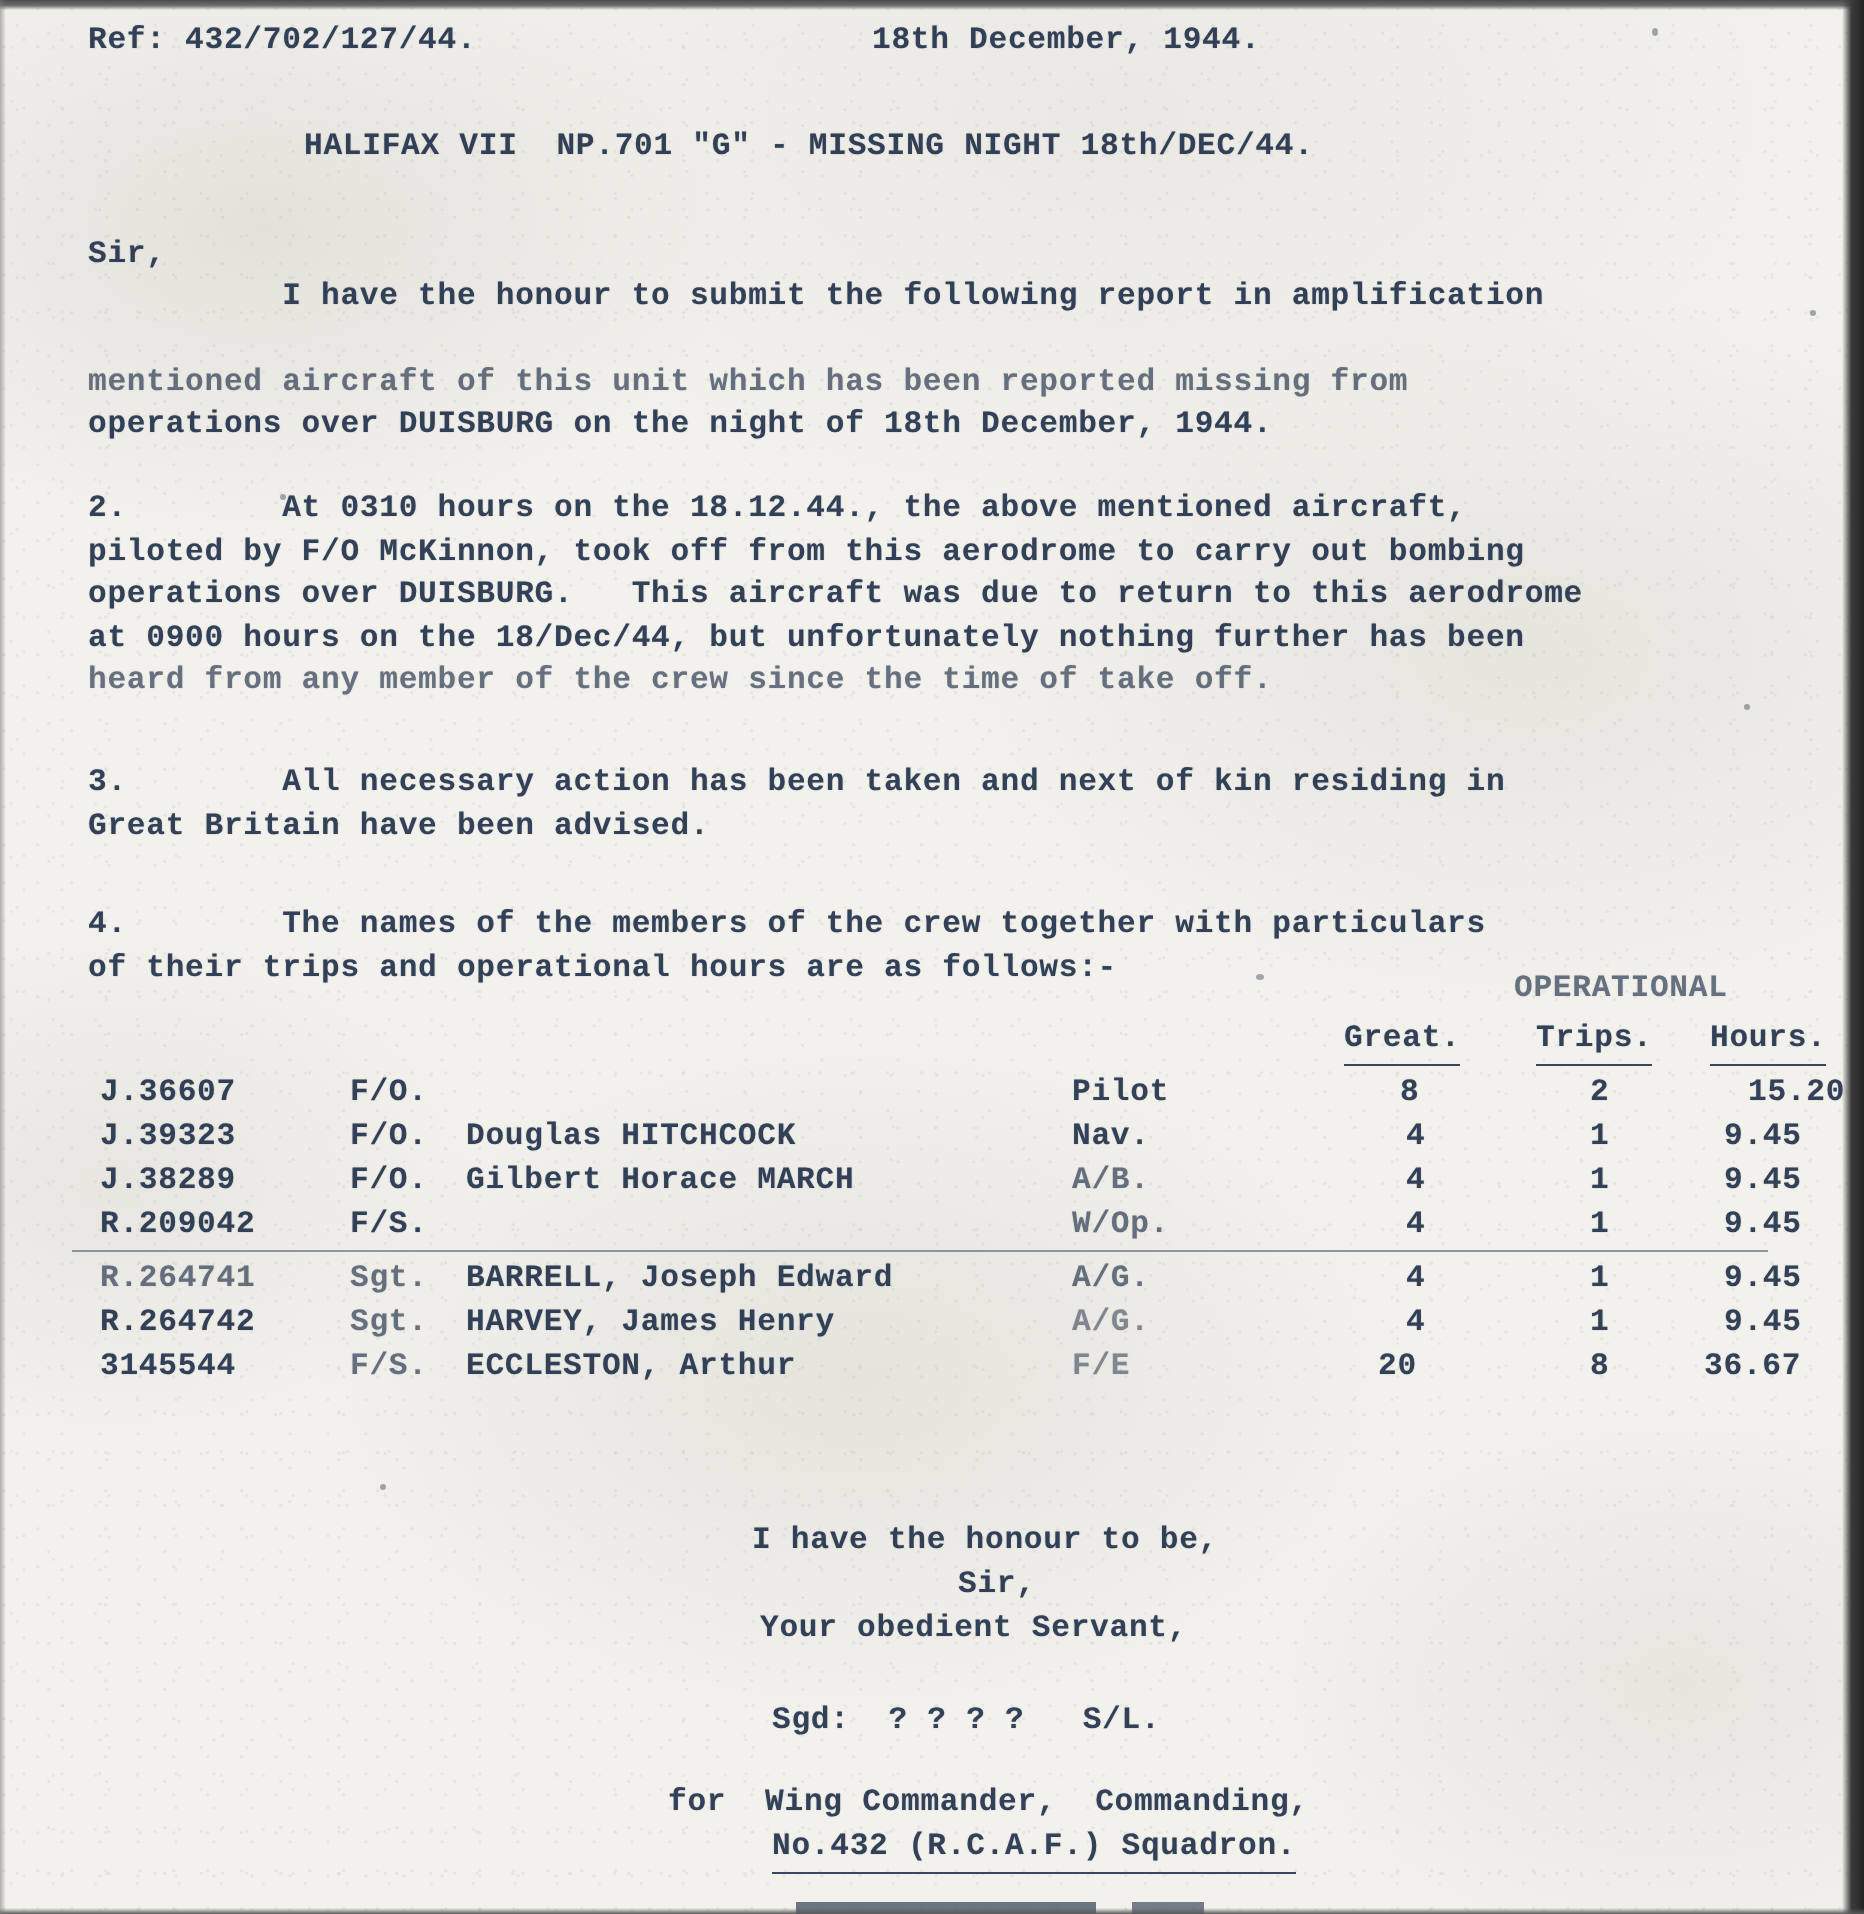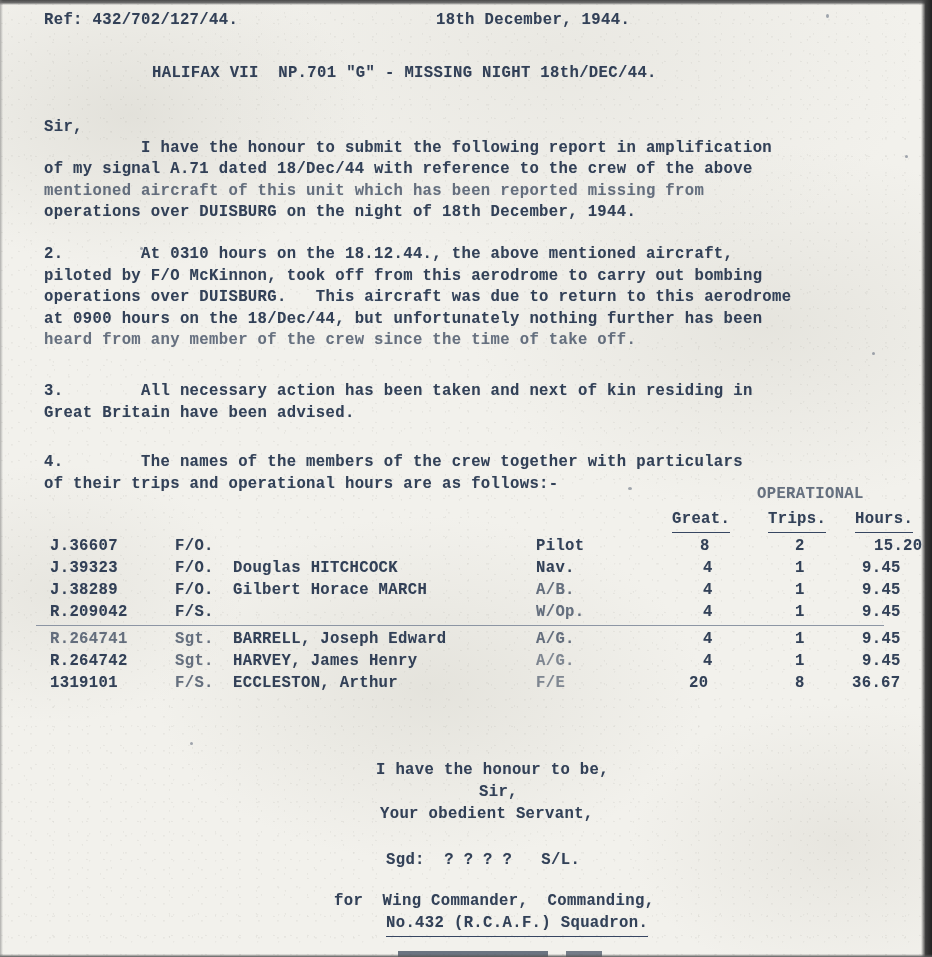--- a/index.html
+++ b/index.html
@@ -126,21 +126,20 @@
   <div id="content">
 
     <div class="ln strong" style="left:44px; top:10px;">Ref: 432/702/127/44.</div>
     <div class="ln strong" style="left:436px; top:10px;">18th December, 1944.</div>
 
     <div class="ln strong" style="left:152px; top:63px;">HALIFAX VII  NP.701 "G" - MISSING NIGHT 18th/DEC/44.</div>
 
     <div class="ln strong" style="left:44px; top:117px;">Sir,</div>
 
     <div class="ln strong" style="left:44px; top:138px;">          I have the honour to submit the following report in amplification</div>
-    <div class="ln strong" style="left:44px; top:159px;">of my signal A.71 dated 18/Dec/44 with reference to the crew of the above</div>
     <div class="ln faded" style="left:44px; top:181px;">mentioned aircraft of this unit which has been reported missing from</div>
     <div class="ln strong" style="left:44px; top:202px;">operations over DUISBURG on the night of 18th December, 1944.</div>
 
     <div class="ln strong" style="left:44px; top:244px;">2.</div>
     <div class="ln strong" style="left:44px; top:244px;">          At 0310 hours on the 18.12.44., the above mentioned aircraft,</div>
     <div class="ln strong" style="left:44px; top:266px;">piloted by F/O McKinnon, took off from this aerodrome to carry out bombing</div>
     <div class="ln strong" style="left:44px; top:287px;">operations over DUISBURG.   This aircraft was due to return to this aerodrome</div>
     <div class="ln strong" style="left:44px; top:309px;">at 0900 hours on the 18/Dec/44, but unfortunately nothing further has been</div>
     <div class="ln faded" style="left:44px; top:330px;">heard from any member of the crew since the time of take off.</div>
 
@@ -197,21 +196,21 @@
     <div class="ln strong" style="left:862px; top:629px;">9.45</div>
 
     <div class="ln strong" style="left:50px; top:651px;">R.264742</div>
     <div class="ln faded" style="left:175px; top:651px;">Sgt.</div>
     <div class="ln strong" style="left:233px; top:651px;">HARVEY, James Henry</div>
     <div class="ln faded-2" style="left:536px; top:651px;">A/G.</div>
     <div class="ln strong" style="left:703px; top:651px;">4</div>
     <div class="ln strong" style="left:795px; top:651px;">1</div>
     <div class="ln strong" style="left:862px; top:651px;">9.45</div>
 
-    <div class="ln strong" style="left:50px; top:673px;">1319101</div>
+    <div class="ln strong" style="left:50px; top:673px;">3145544</div>
     <div class="ln faded" style="left:175px; top:673px;">F/S.</div>
     <div class="ln strong" style="left:233px; top:673px;">ECCLESTON, Arthur</div>
     <div class="ln faded-2" style="left:536px; top:673px;">F/E</div>
     <div class="ln strong" style="left:689px; top:673px;">20</div>
     <div class="ln strong" style="left:795px; top:673px;">8</div>
     <div class="ln strong" style="left:852px; top:673px;">36.67</div>
 
     <div class="ln strong" style="left:376px; top:760px;">I have the honour to be,</div>
     <div class="ln strong" style="left:479px; top:782px;">Sir,</div>
     <div class="ln strong" style="left:380px; top:804px;">Your obedient Servant,</div>

